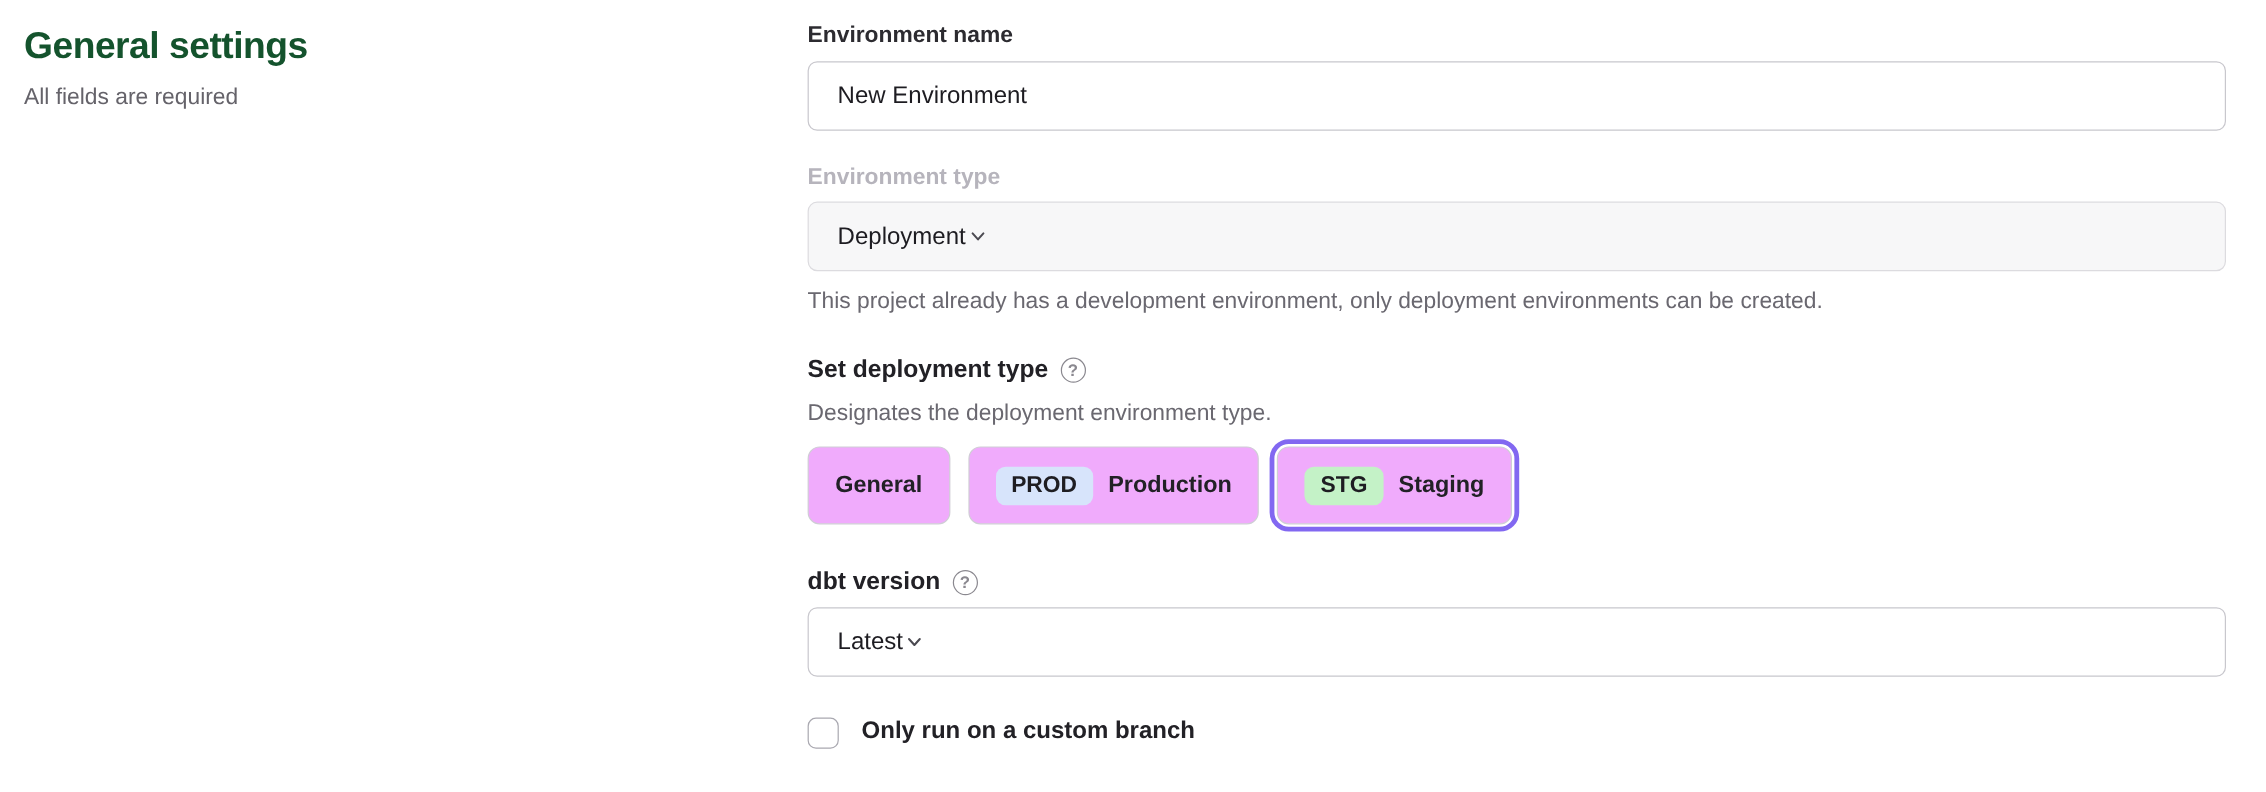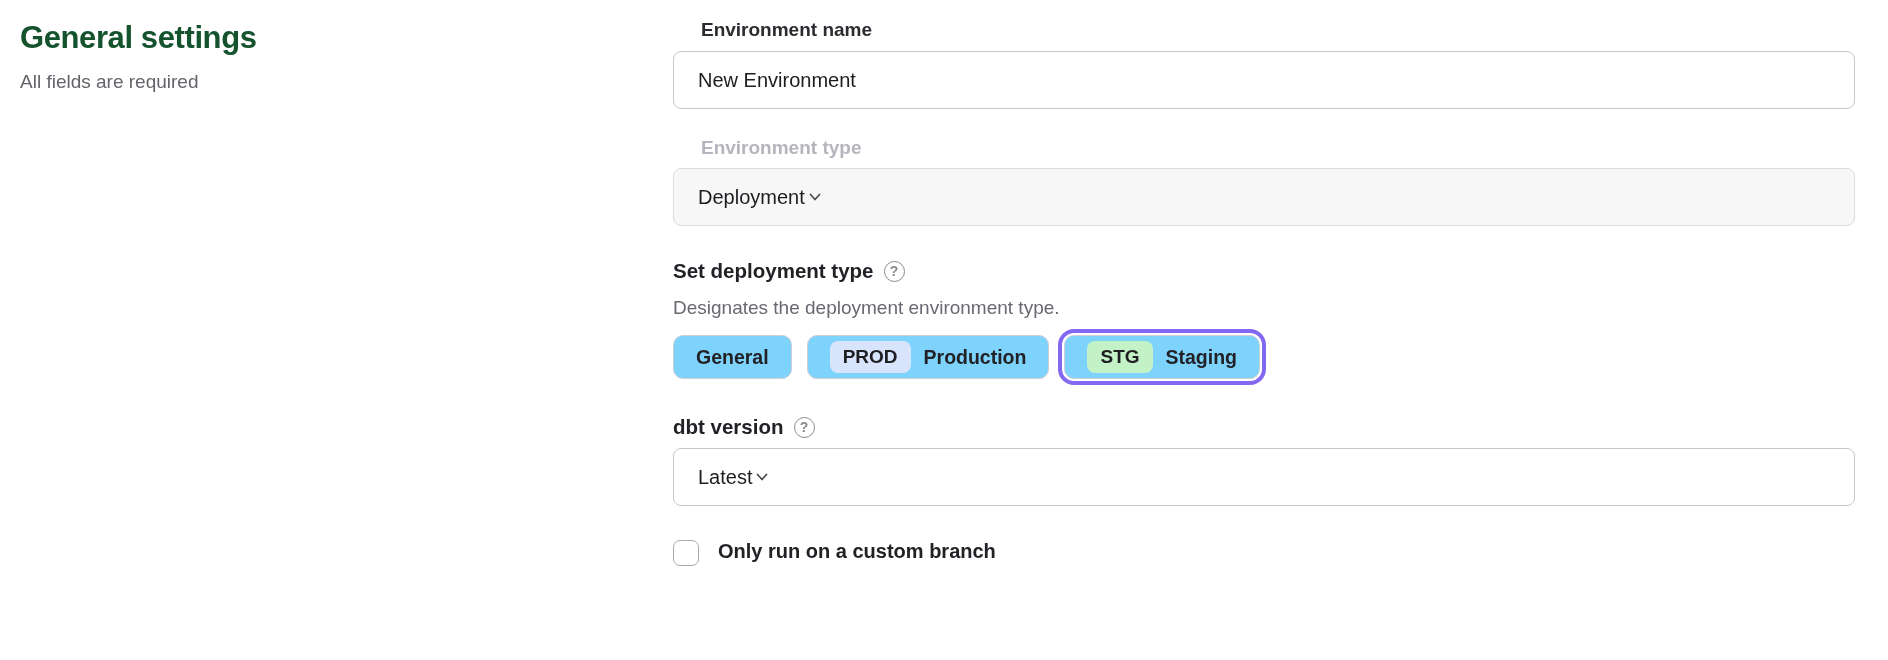--- a/index.html
+++ b/index.html
@@ -37,21 +37,20 @@
   .form-pane {
     flex: 1;
     padding: 19px 33px 0 0;
   }
   .field-label {
     display: block;
     font-size: 19px;
     font-weight: 600;
     color: #2c2b30;
     line-height: 22px;
-    margin-left: 28px;
   }
   .field-label.muted { color: #b6b4bc; }
 
   .text-input {
     display: block;
     width: 100%;
     height: 58px;
     margin-top: 10px;
     border: 1px solid #c8c7cd;
     border-radius: 8px;
@@ -122,25 +121,25 @@
     color: #6a6870;
   }
 
   .btn-row {
     display: flex;
     align-items: center;
     gap: 15px;
     margin-top: 16px;
   }
   .type-btn {
-    height: 44px;
+    height: 65px;
     padding: 0 22px;
     border: 1px solid #cfced5;
     border-radius: 10px;
-    background: #7dd3fc;
+    background: #f0abfc;
     font-family: inherit;
     font-size: 19.5px;
     font-weight: 600;
     color: #222126;
     display: inline-flex;
     align-items: center;
     gap: 13px;
     cursor: pointer;
   }
   .type-btn.selected {
@@ -196,20 +195,21 @@
   <div class="section" style="margin-top:28px;">
     <label class="field-label muted">Environment type</label>
     <div class="select disabled" aria-disabled="true" style="background: rgb(247, 247, 248);">
       <span>Deployment</span>
       <span class="chevron">
         <svg width="20" height="20" viewBox="0 0 20 20">
             <path d="M5.5 7.5l4.5 5 4.5-5" fill="none" stroke="#4b4a51" stroke-width="1.7" stroke-linecap="round" stroke-linejoin="round"></path>
           </svg>
       </span>
     </div>
+    <p class="helper-text">This project already has a development environment, only deployment environments can be created.</p>
   </div>
 
   <div class="section">
     <div class="section-heading">
       <span>Set deployment type</span>
       <span class="help-icon">?</span>
     </div>
     <p class="section-desc">Designates the deployment environment type.</p>
     <div class="btn-row">
       <button class="type-btn">

